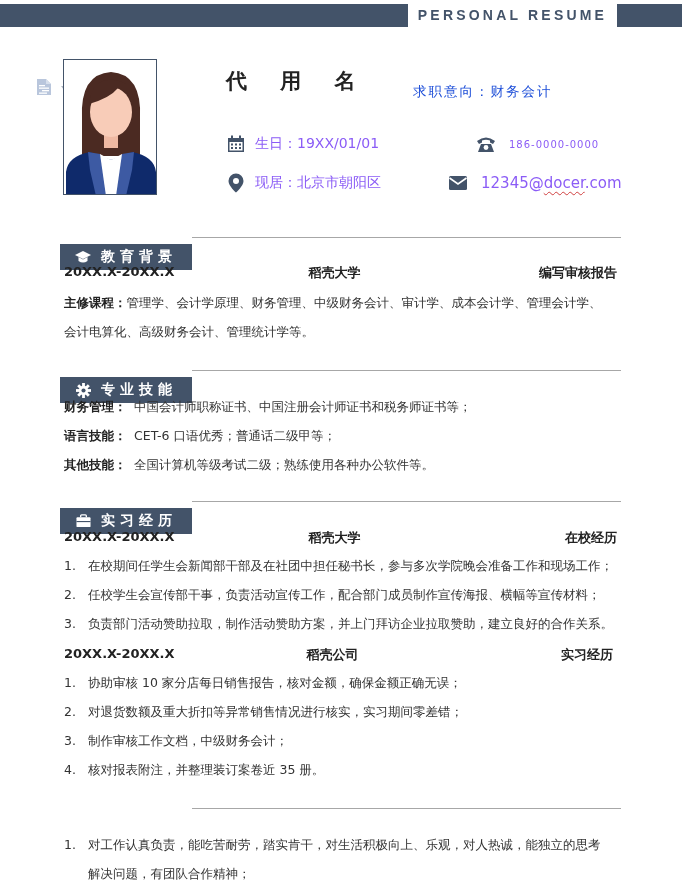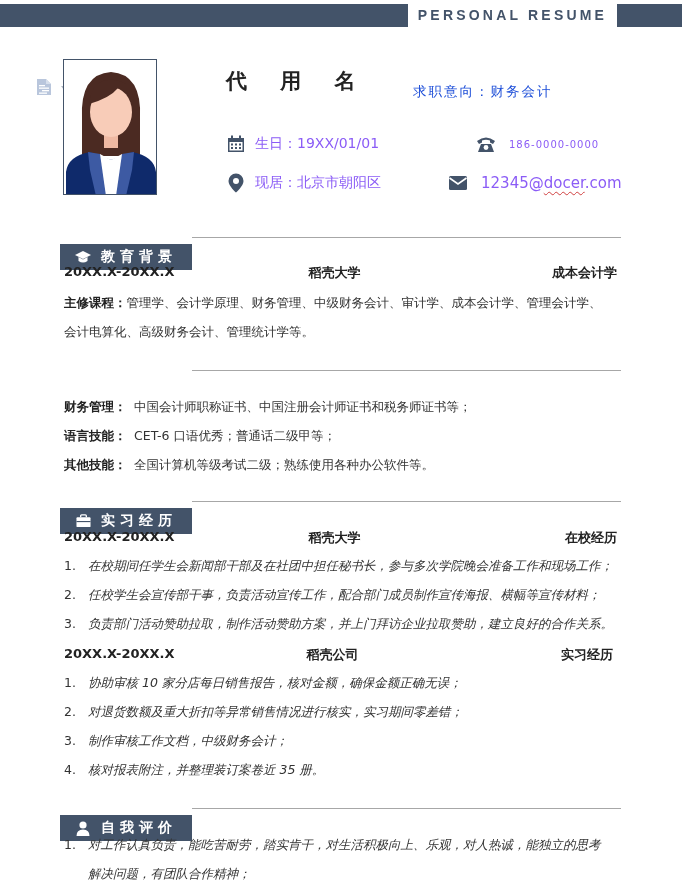--- a/index.html
+++ b/index.html
@@ -43,21 +43,21 @@
   .row3 .c3 { position: absolute; right: 0; top: 0; }
 
   .para { position: absolute; left: 64px; width: 556px; font-size: 12.5px; color: #333; line-height: 29px; }
   .para b { color: #222; }
 
   .kv { position: absolute; left: 64px; font-size: 12.5px; color: #333; display: flex; }
   .kv .k { font-weight: bold; color: #222; width: 70px; }
 
   .li { position: absolute; left: 64px; width: 556px; font-size: 12.5px; color: #333; display: flex; line-height: 29px; }
   .li .num { width: 24px; flex: none; }
-  .li .txt { flex: 1; font-style: italic; }
+  .li .txt { flex: 1; }
 </style>
 </head>
 <body>
 
 <div class="topbar-left"></div>
 <div class="topbar-title">PERSONAL RESUME</div>
 <div class="topbar-right"></div>
 
 <div class="doc-icon">
   <svg width="16" height="18" viewBox="0 0 16 18">
@@ -150,28 +150,43 @@
       </svg>
     </span>
     <span class="stitle">教育背景</span>
   </div>
   <div class="line"></div>
 </div>
 
 <div class="row3" style="top:264px;">
   <span class="c1">20XX.X-20XX.X</span>
   <span class="c2">稻壳大学</span>
-  <span class="c3">成本会计学</span>
+  <span class="c3">编写审核报告</span>
 </div>
 <div class="para" style="top:288px;">
   <div><b>主修课程：</b><span>管理学、会计学原理、财务管理、中级财务会计、审计学、成本会计学、管理会计学、</span></div>
   <div>会计电算化、高级财务会计、管理统计学等。</div>
 </div>
 
 <div class="section-head" style="top:357px;">
+  <div class="box">
+    <span class="sic">
+      <svg width="15" height="15" viewBox="0 0 16 16">
+        <g fill="#fff">
+          <circle cx="8" cy="8" r="5"></circle>
+          <rect x="6.5" y="0" width="3" height="16"></rect>
+          <rect x="0" y="6.5" width="16" height="3"></rect>
+          <rect x="6.5" y="0" width="3" height="16" transform="rotate(45 8 8)"></rect>
+          <rect x="6.5" y="0" width="3" height="16" transform="rotate(-45 8 8)"></rect>
+        </g>
+        <circle cx="8" cy="8" r="2.2" fill="#435369"></circle>
+      </svg>
+    </span>
+    <span class="stitle">专业技能</span>
+  </div>
   <div class="line"></div>
 </div>
 
 <div class="kv" style="top:399px;">
   <span class="k">财务管理：</span>
   <span>中国会计师职称证书、中国注册会计师证书和税务师证书等；</span>
 </div>
 <div class="kv" style="top:428px;">
   <span class="k">语言技能：</span>
   <span>CET-6 口语优秀；普通话二级甲等；</span>
@@ -229,29 +244,20 @@
 <div class="li" style="top:726px;">
   <span class="num">3.</span>
   <span class="txt">制作审核工作文档，中级财务会计；</span>
 </div>
 <div class="li" style="top:755px;">
   <span class="num">4.</span>
   <span class="txt">核对报表附注，并整理装订案卷近 35 册。</span>
 </div>
 
 <div class="section-head" style="top:795px;">
-  <div class="box">
-    <span class="sic">
-      <svg width="14" height="15" viewBox="0 0 14 15">
-        <circle cx="7" cy="4" r="3.6" fill="#fff"></circle>
-        <path d="M0.5 15 Q0.5 8.5 7 8.5 Q13.5 8.5 13.5 15 Z" fill="#fff"></path>
-      </svg>
-    </span>
-    <span class="stitle">自我评价</span>
-  </div>
   <div class="line"></div>
 </div>
 
 <div class="li" style="top:830px;">
   <span class="num">1.</span>
   <span class="txt">
     <div>对工作认真负责，能吃苦耐劳，踏实肯干，对生活积极向上、乐观，对人热诚，能独立的思考</div>
     <div>解决问题，有团队合作精神；</div>
   </span>
 </div>

